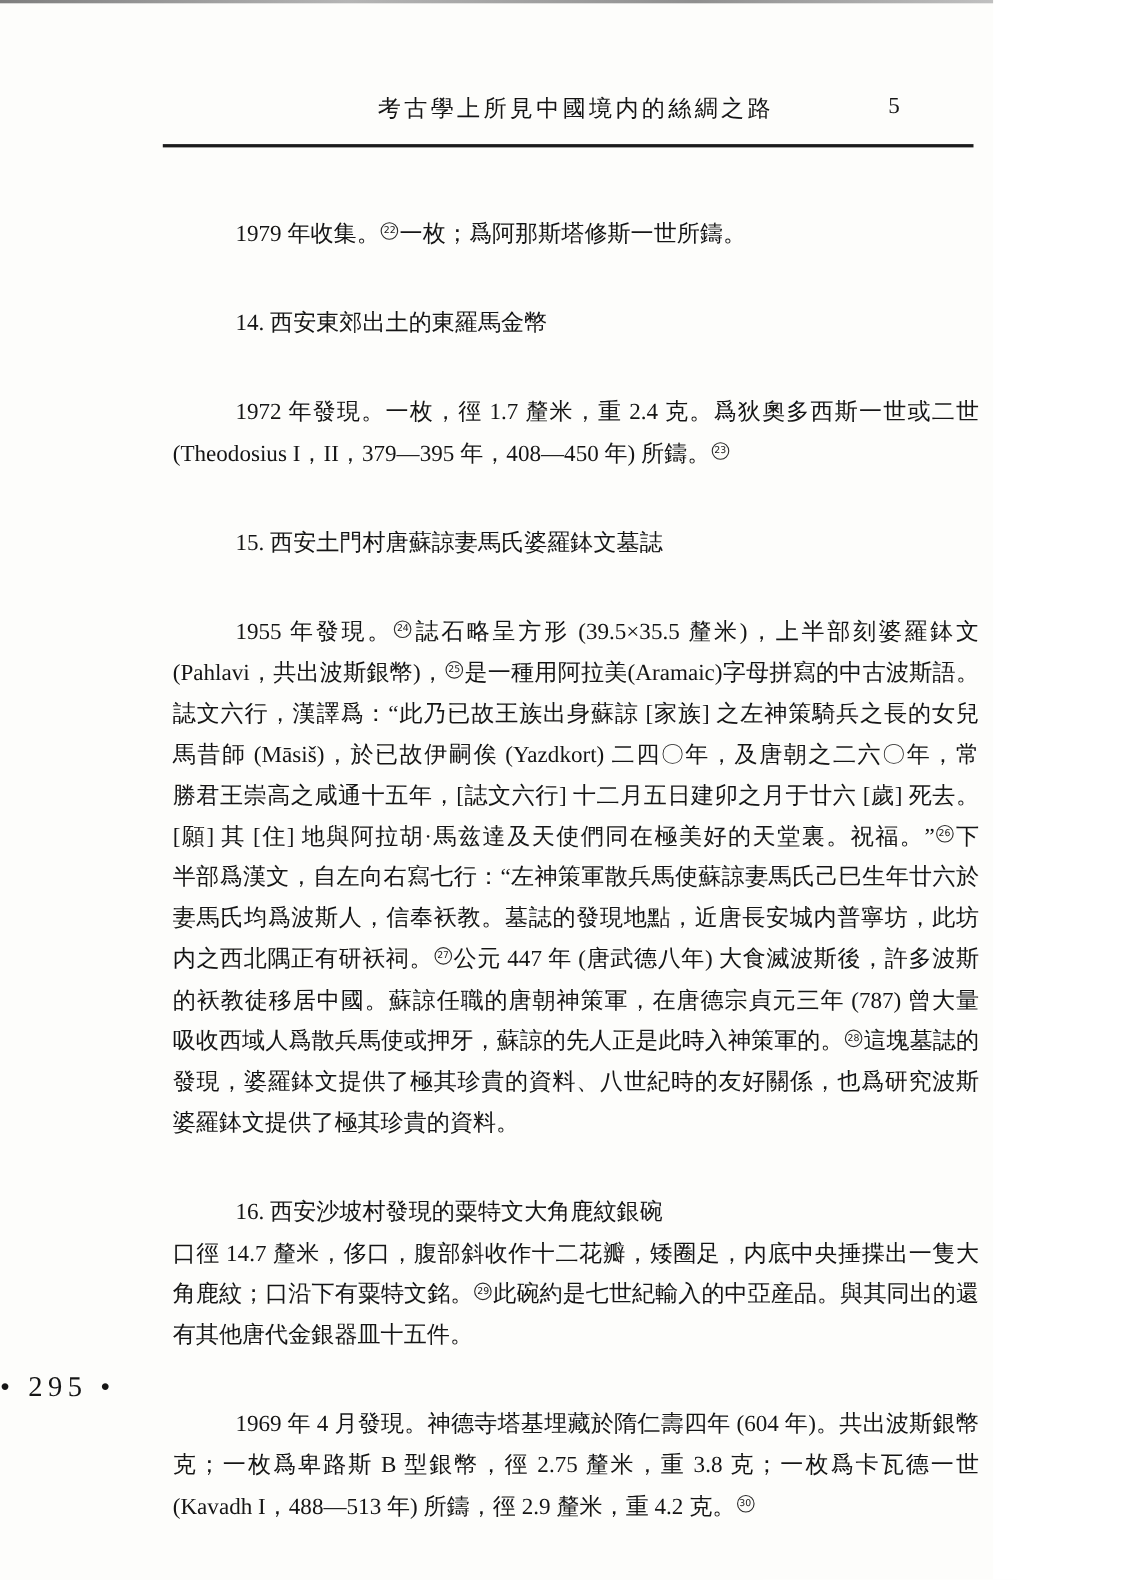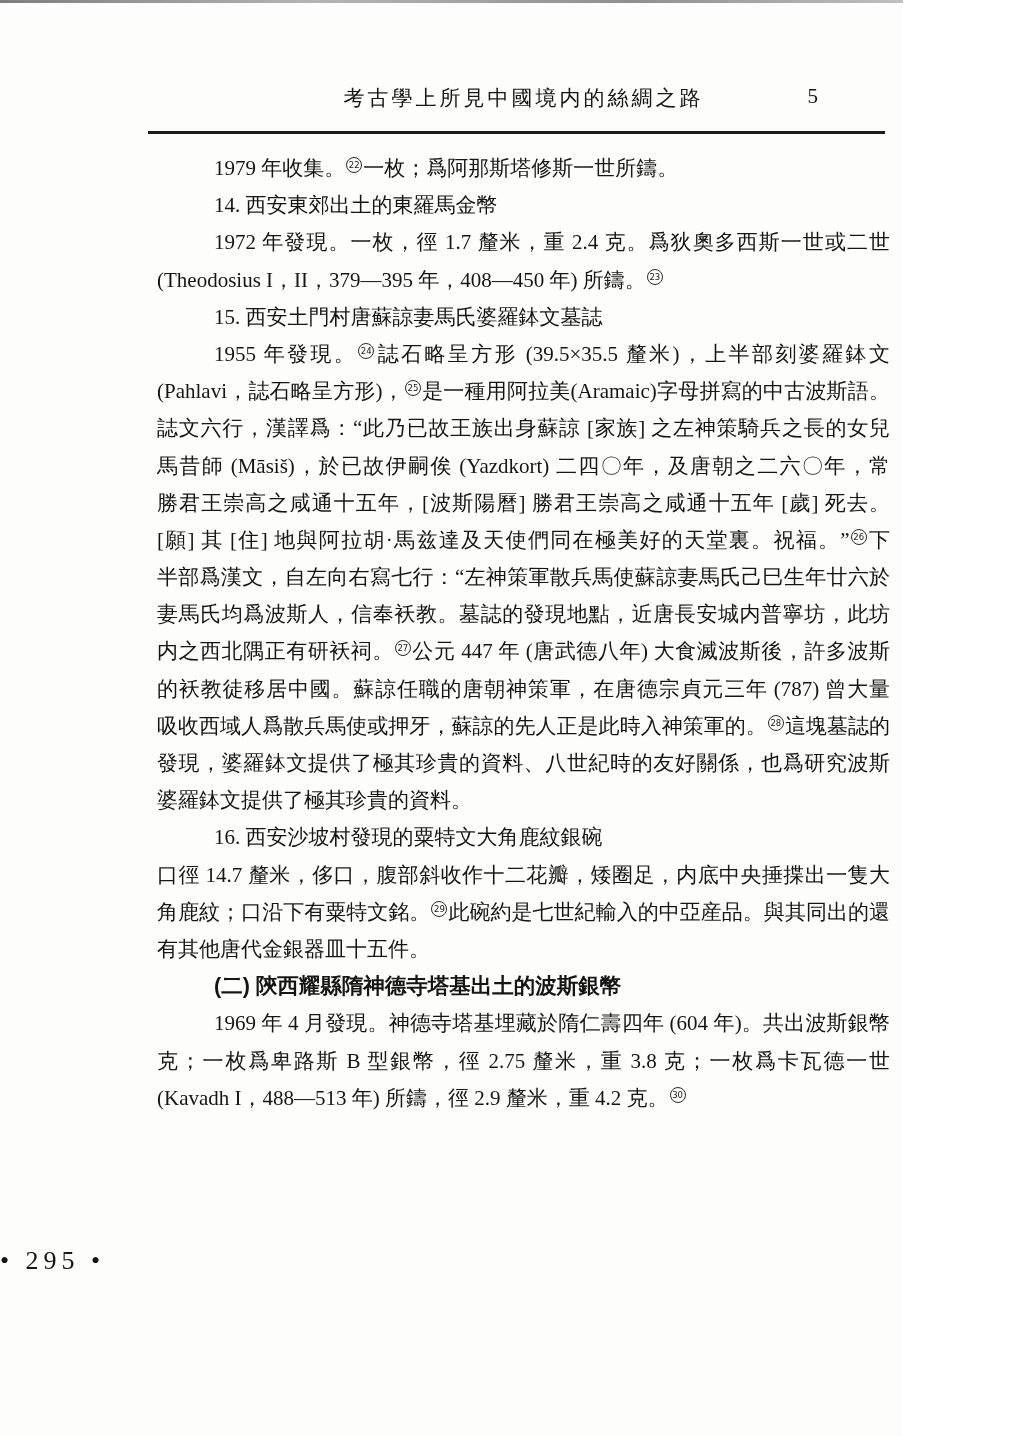--- a/index.html
+++ b/index.html
@@ -31,21 +31,21 @@
   .body-block {
     position:absolute; top:150px; left:157px; width:733px;
     font-size:21px;
   }
   .line {
     height:37.2px; line-height:37.2px;
     text-align:justify; text-align-last:justify;
     overflow:visible; white-space:nowrap;
   }
   .line.end { text-align:left; text-align-last:left; }
-  .line.indent { text-indent:57px; }
+  .line.indent { text-indent:57px;margin-top:44px; }
   .line.bold {
     font-weight:bold;
     font-family:"Liberation Sans","DejaVu Sans",sans-serif;
     font-size:21.5px;
   }
   .fnref {
     display:inline-block; width:14px; height:14px; line-height:14px;
     border:1px solid #2a2a2a; border-radius:50%;
     font-size:8.5px; text-align:center; text-align-last:center;
     vertical-align:7px; text-indent:0; letter-spacing:0;
@@ -71,36 +71,35 @@
 
   <div class="rule"></div>
 
   <div class="body-block">
       <div class="line indent end"><span>1979 年收集。</span><span class="fnref">22</span><span>一枚；爲阿那斯塔修斯一世所鑄。</span></div>
       <div class="line indent end"><span>14. 西安東郊出土的東羅馬金幣</span></div>
       <div class="line indent"><span>1972 年發現。一枚，徑 1.7 釐米，重 2.4 克。爲狄奧多西斯一世或二世</span></div>
       <div class="line end"><span>(Theodosius I，II，379—395 年，408—450 年) 所鑄。</span><span class="fnref">23</span></div>
       <div class="line indent end"><span>15. 西安土門村唐蘇諒妻馬氏婆羅鉢文墓誌</span></div>
       <div class="line indent"><span>1955 年發現。</span><span class="fnref">24</span><span>誌石略呈方形 (39.5×35.5 釐米)，上半部刻婆羅鉢文</span></div>
-      <div class="line"><span>(Pahlavi，誌石略呈方形)，</span><span class="fnref">25</span><span>是一種用阿拉美(Aramaic)字母拼寫的中古波斯語。</span></div>
+      <div class="line"><span>(Pahlavi，共出波斯銀幣)，</span><span class="fnref">25</span><span>是一種用阿拉美(Aramaic)字母拼寫的中古波斯語。</span></div>
       <div class="line"><span>誌文六行，漢譯爲：“此乃已故王族出身蘇諒 [家族] 之左神策騎兵之長的女兒</span></div>
       <div class="line"><span>馬昔師 (Māsiš)，於已故伊嗣俟 (Yazdkort) 二四〇年，及唐朝之二六〇年，常</span></div>
-      <div class="line"><span>勝君王崇高之咸通十五年，[波斯陽曆] 勝君王崇高之咸通十五年 [歲] 死去。</span></div>
+      <div class="line"><span>勝君王崇高之咸通十五年，[誌文六行] 十二月五日建卯之月于廿六 [歲] 死去。</span></div>
       <div class="line"><span>[願] 其 [住] 地與阿拉胡·馬兹達及天使們同在極美好的天堂裏。祝福。”</span><span class="fnref">26</span><span>下</span></div>
       <div class="line"><span>半部爲漢文，自左向右寫七行：“左神策軍散兵馬使蘇諒妻馬氏己巳生年廿六於</span></div>
       <div class="line"><span>妻馬氏均爲波斯人，信奉袄教。墓誌的發現地點，近唐長安城内普寧坊，此坊</span></div>
       <div class="line"><span>内之西北隅正有研袄祠。</span><span class="fnref">27</span><span>公元 447 年 (唐武德八年) 大食滅波斯後，許多波斯</span></div>
       <div class="line"><span>的袄教徒移居中國。蘇諒任職的唐朝神策軍，在唐德宗貞元三年 (787) 曾大量</span></div>
       <div class="line"><span>吸收西域人爲散兵馬使或押牙，蘇諒的先人正是此時入神策軍的。</span><span class="fnref">28</span><span>這塊墓誌的</span></div>
       <div class="line"><span>發現，婆羅鉢文提供了極其珍貴的資料、八世紀時的友好關係，也爲研究波斯</span></div>
       <div class="line end"><span>婆羅鉢文提供了極其珍貴的資料。</span></div>
       <div class="line indent end"><span>16. 西安沙坡村發現的粟特文大角鹿紋銀碗</span></div>
       <div class="line"><span>口徑 14.7 釐米，侈口，腹部斜收作十二花瓣，矮圈足，内底中央捶揲出一隻大</span></div>
       <div class="line"><span>角鹿紋；口沿下有粟特文銘。</span><span class="fnref">29</span><span>此碗約是七世紀輸入的中亞産品。與其同出的還</span></div>
       <div class="line end"><span>有其他唐代金銀器皿十五件。</span></div>
-      <div class="line indent end bold"><span>(二) 陝西耀縣隋神德寺塔基出土的波斯銀幣</span></div>
       <div class="line indent"><span>1969 年 4 月發現。神德寺塔基埋藏於隋仁壽四年 (604 年)。共出波斯銀幣</span></div>
       <div class="line"><span>克；一枚爲卑路斯 B 型銀幣，徑 2.75 釐米，重 3.8 克；一枚爲卡瓦德一世</span></div>
       <div class="line end"><span>(Kavadh I，488—513 年) 所鑄，徑 2.9 釐米，重 4.2 克。</span><span class="fnref">30</span></div>
     </div>
 
   <div class="footer">• 295 •</div>
 </div>
 
 </body></html>

